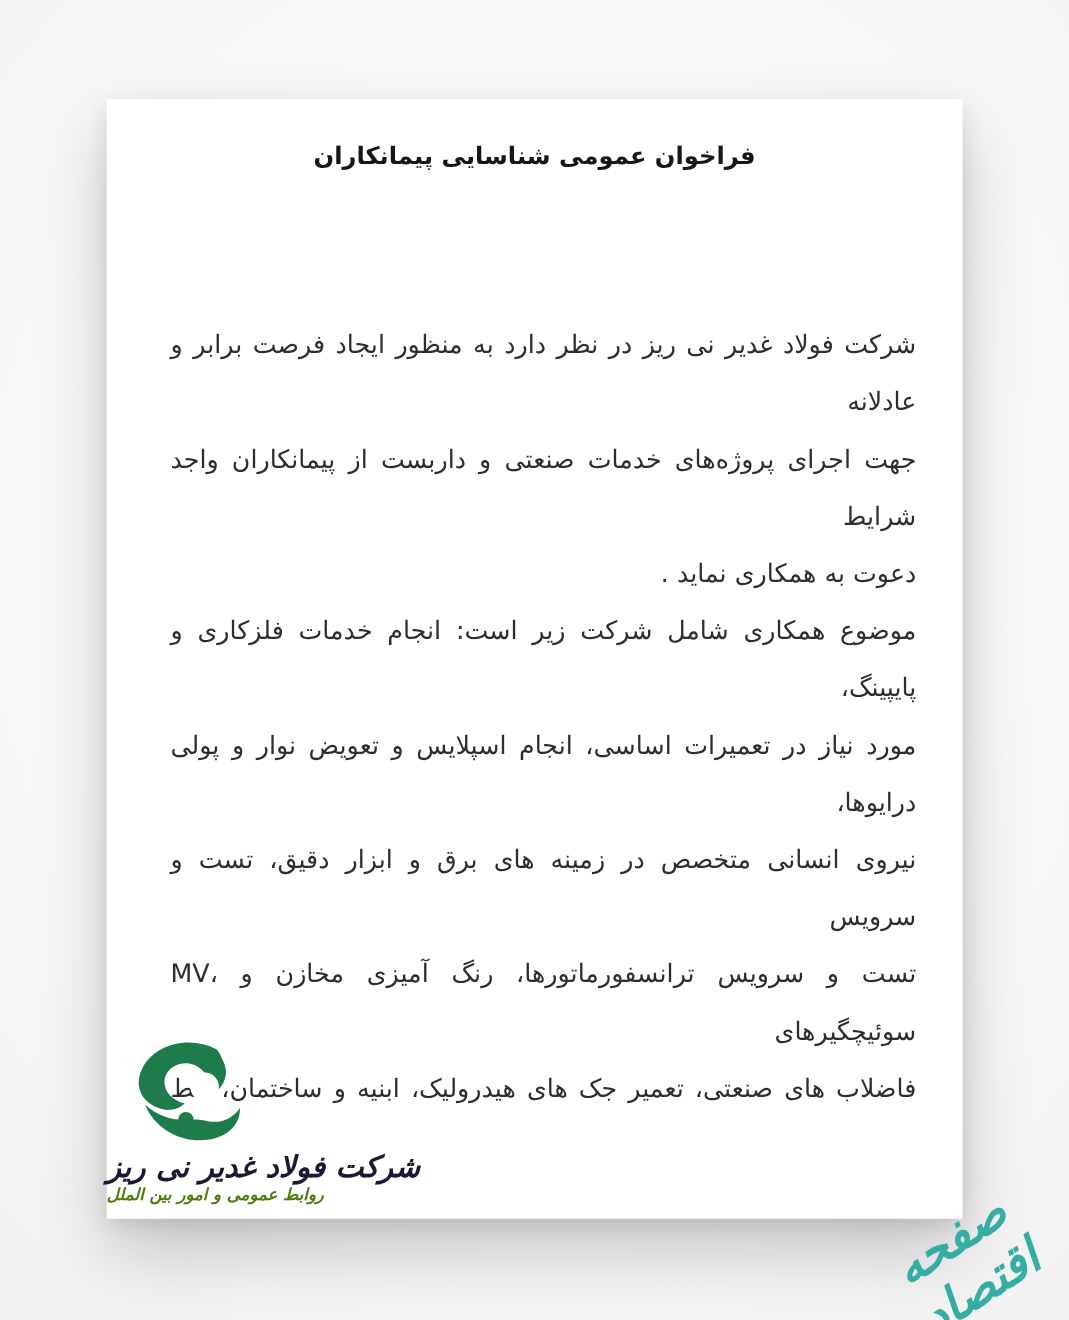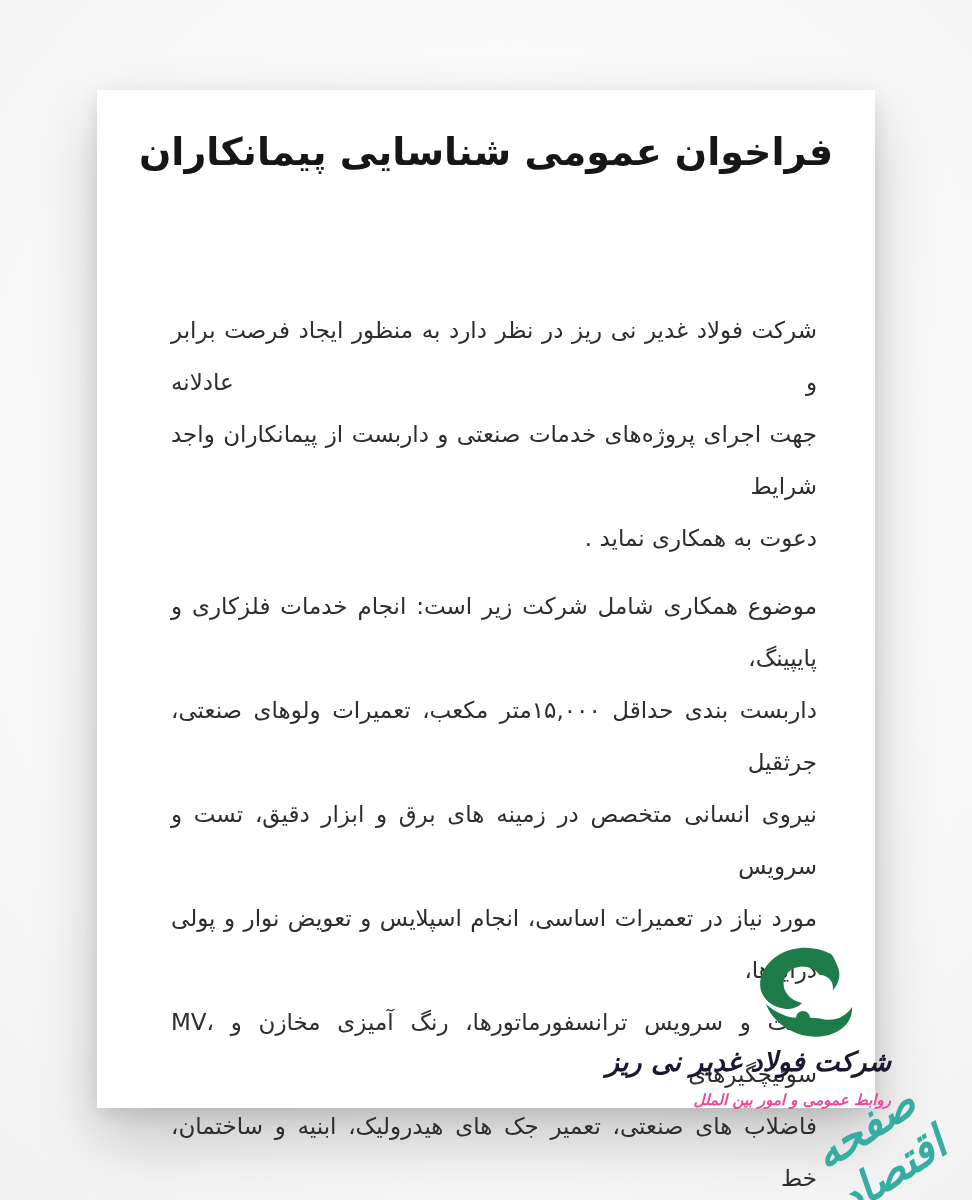--- a/index.html
+++ b/index.html
@@ -24,75 +24,75 @@
     width: 778px;
     height: 1018px;
     background: #ffffff;
     box-shadow: 0 30px 60px rgba(0,0,0,0.20), 0 6px 18px rgba(0,0,0,0.10);
   }
   .title {
     margin: 0;
     padding-top: 40px;
     text-align: center;
     direction: rtl;
-    font-size: 38px;
+    font-size: 22px;
     font-weight: bold;
     color: #161616;
     letter-spacing: 0;
   }
   .body-text {
     position: absolute;
     left: 58px;
     top: 198px;
     width: 678px;
     direction: rtl;
     unicode-bidi: plaintext;
     font-size: 23px;
     color: #2d2d2d;
   }
-  .para { margin: 16px; }
+  .para { margin: 0; }
   .body-text .para:nth-child(3) { margin-top: 14px; }
   .line {
     direction: rtl;
     line-height: 52px;
     white-space: normal;
     text-align: justify;
     text-align-last: justify;
   }
   .line-last {
     text-align: right;
     text-align-last: right;
   }
   .footer {
     position: absolute;
-    left: 16px;
+    left: 0;
     top: 856px;
     width: 100%;
-    text-align: right;
+    text-align: left;
   }
   .logo-wrap {
     display: inline-block;
     width: 160px;
     height: 100px;
   }
   .company-name {
     margin-top: -4px;
     direction: rtl;
     font-size: 27px;
     font-weight: bold;
     font-style: italic;
     color: #191a32;
   }
   .department {
-    margin-top: 14px;
+    margin-top: 0;
     direction: rtl;
     font-size: 15px;
     font-weight: bold;
     font-style: italic;
-    color: #ec4899;
+    color: #4d7c0f;
   }
   .watermark {
     position: absolute;
     left: 758px;
     top: 1098px;
     width: 240px;
     direction: rtl;
     font-size: 44px;
     font-weight: bold;
     font-style: italic;
@@ -113,23 +113,22 @@
     <h1 class="title">فراخوان عمومی شناسایی پیمانکاران</h1>
 
     <div class="body-text">
         <div class="para">
           <div class="line">شرکت فولاد غدیر نی ریز در نظر دارد به منظور ایجاد فرصت برابر و عادلانه</div>
           <div class="line">جهت اجرای پروژه‌های خدمات صنعتی و داربست از پیمانکاران واجد شرایط</div>
           <div class="line line-last">دعوت به همکاری نماید .</div>
         </div>
         <div class="para">
           <div class="line">موضوع همکاری شامل شرکت زیر است: انجام خدمات فلزکاری و پایپینگ،</div>
-          <div class="line">داربست بندی حداقل ۱۵,۰۰۰متر مکعب، تعمیرات ولوهای صنعتی، جرثقیل</div>
+          <div class="line">مورد نیاز در تعمیرات اساسی، انجام اسپلایس و تعویض نوار و پولی درایوها،</div>
           <div class="line">نیروی انسانی متخصص در زمینه های برق و ابزار دقیق، تست و سرویس</div>
-          <div class="line">مورد نیاز در تعمیرات اساسی، انجام اسپلایس و تعویض نوار و پولی درایوها،</div>
           <div class="line">تست و سرویس ترانسفورماتورها، رنگ آمیزی مخازن و ،MV سوئیچگیرهای</div>
           <div class="line">فاضلاب های صنعتی، تعمیر جک های هیدرولیک، ابنیه و ساختمان، خط</div>
         </div>
       </div>
 
     <div class="footer">
       <span class="logo-wrap">
         <svg viewBox="0 0 150 100" width="160" height="100" aria-hidden="true">
           <g fill="#1e7b4a">
             <path d="M95 8 C 70 -5 38 3 27 26 C 18 45 31 61 50 63 C 57 63 62 61 66 57 C 52 54 44 42 49 31 C 55 19 72 17 82 27 C 89 34 89 45 82 52 C 99 49 108 32 101 19 C 99 14 97 10 95 8 Z"></path>

